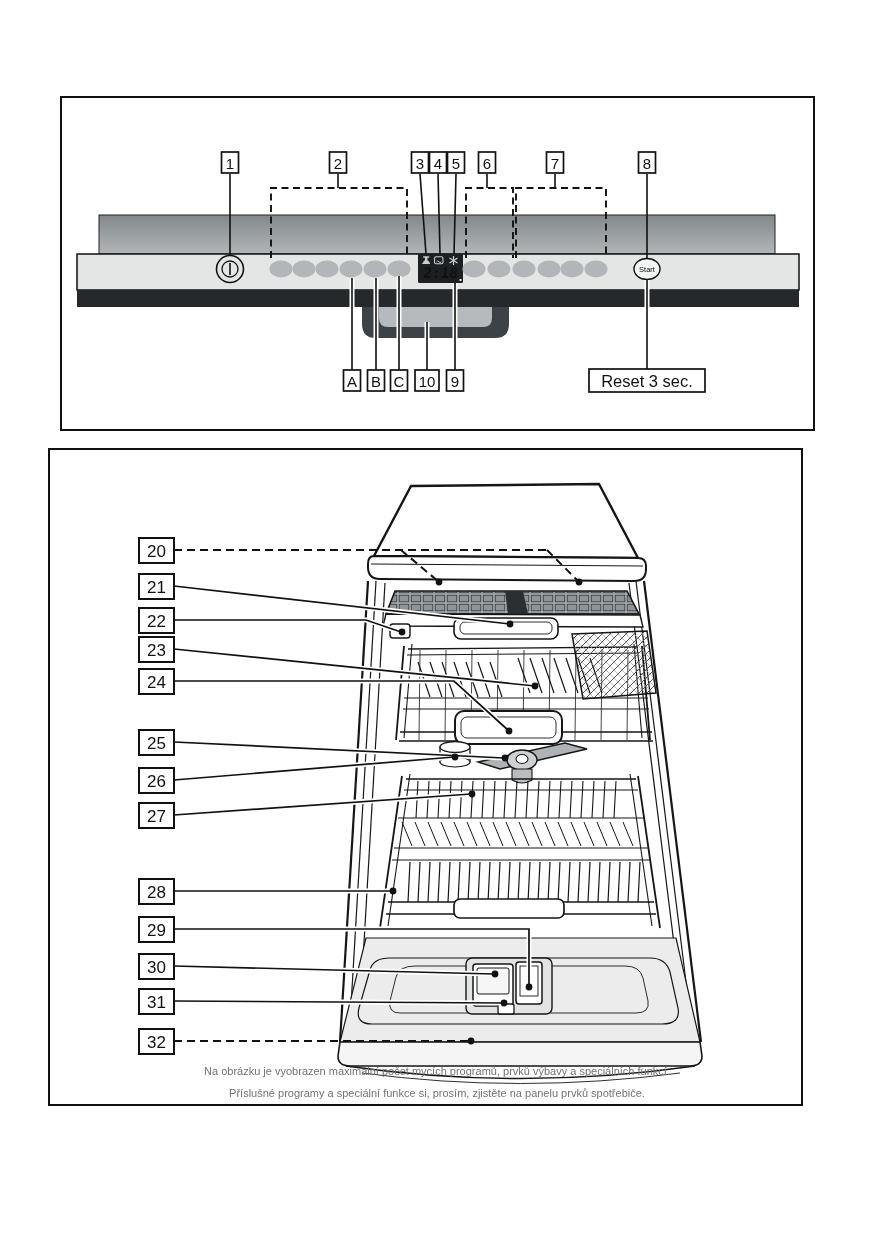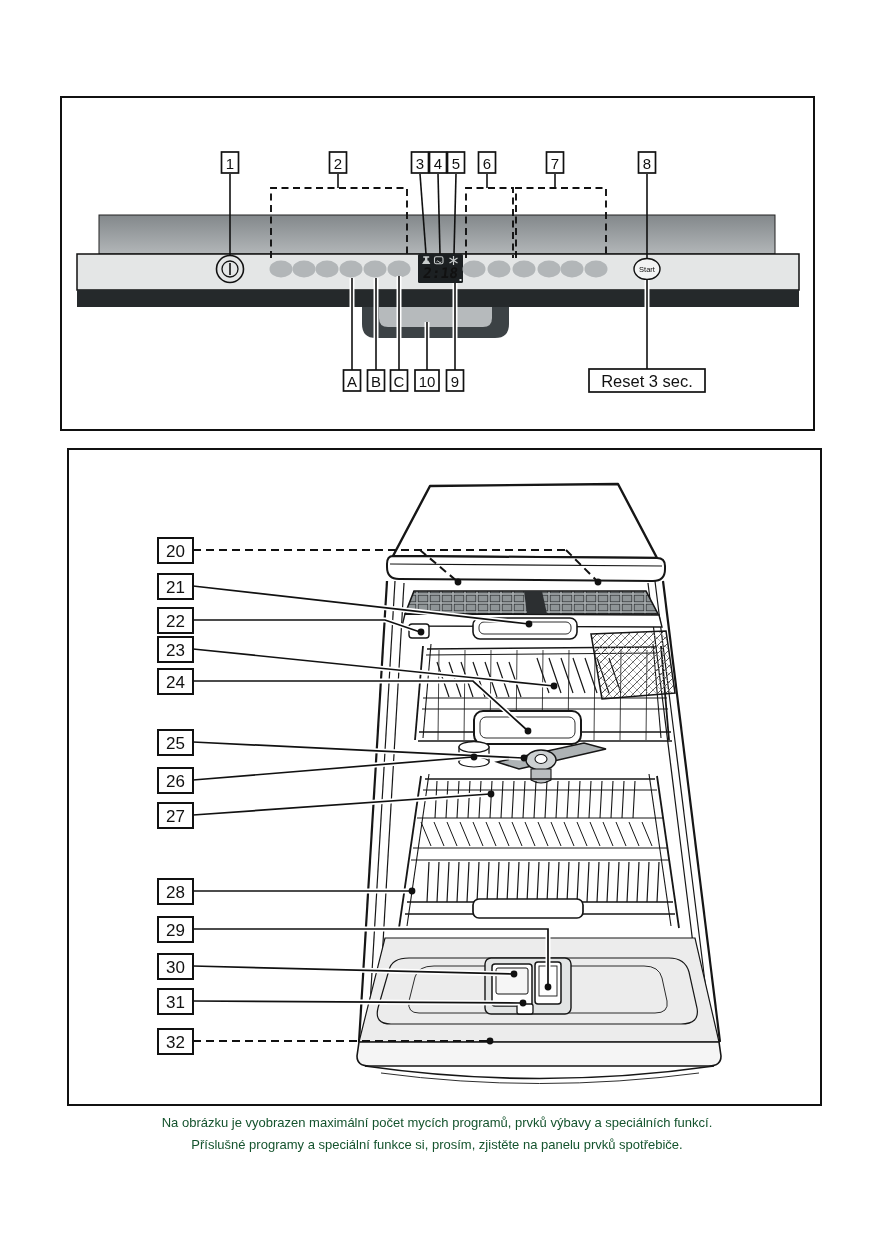--- a/index.html
+++ b/index.html
@@ -1,23 +1,23 @@
 <!DOCTYPE html>
 <html><head>
 <meta charset="utf-8">
 <style>
   html,body{margin:0;padding:0;background:#fff;}
   .page{position:relative;width:874px;height:1240px;background:#ffffff;overflow:hidden;
         font-family:"Liberation Sans",sans-serif;}
   .fig{position:absolute;border:2px solid #111;background:#fff;box-sizing:border-box;}
   #fig1{left:60px;top:96px;width:755px;height:335px;}
-  #fig2{left:67px;top:448px;width:755px;height:658px;}
+  #fig2{left:48px;top:448px;width:755px;height:658px;}
   .fig svg{display:block;width:100%;height:100%;}
-  .caption{position:absolute;left:0;top:1112px;width:874px;text-align:center;
-           font-size:13px;line-height:22px;color:#14532d;}
+  .caption{position:absolute;left:0;top:1060px;width:874px;text-align:center;
+           font-size:11px;line-height:22px;color:#737373;}
   text{font-family:"Liberation Sans",sans-serif;fill:#111;}
   .lbl{font-size:15px;}
   .lbl2{font-size:17px;}
 </style>
 </head>
 <body>
 
 <div class="page">
 
   <div class="fig" id="fig1">

